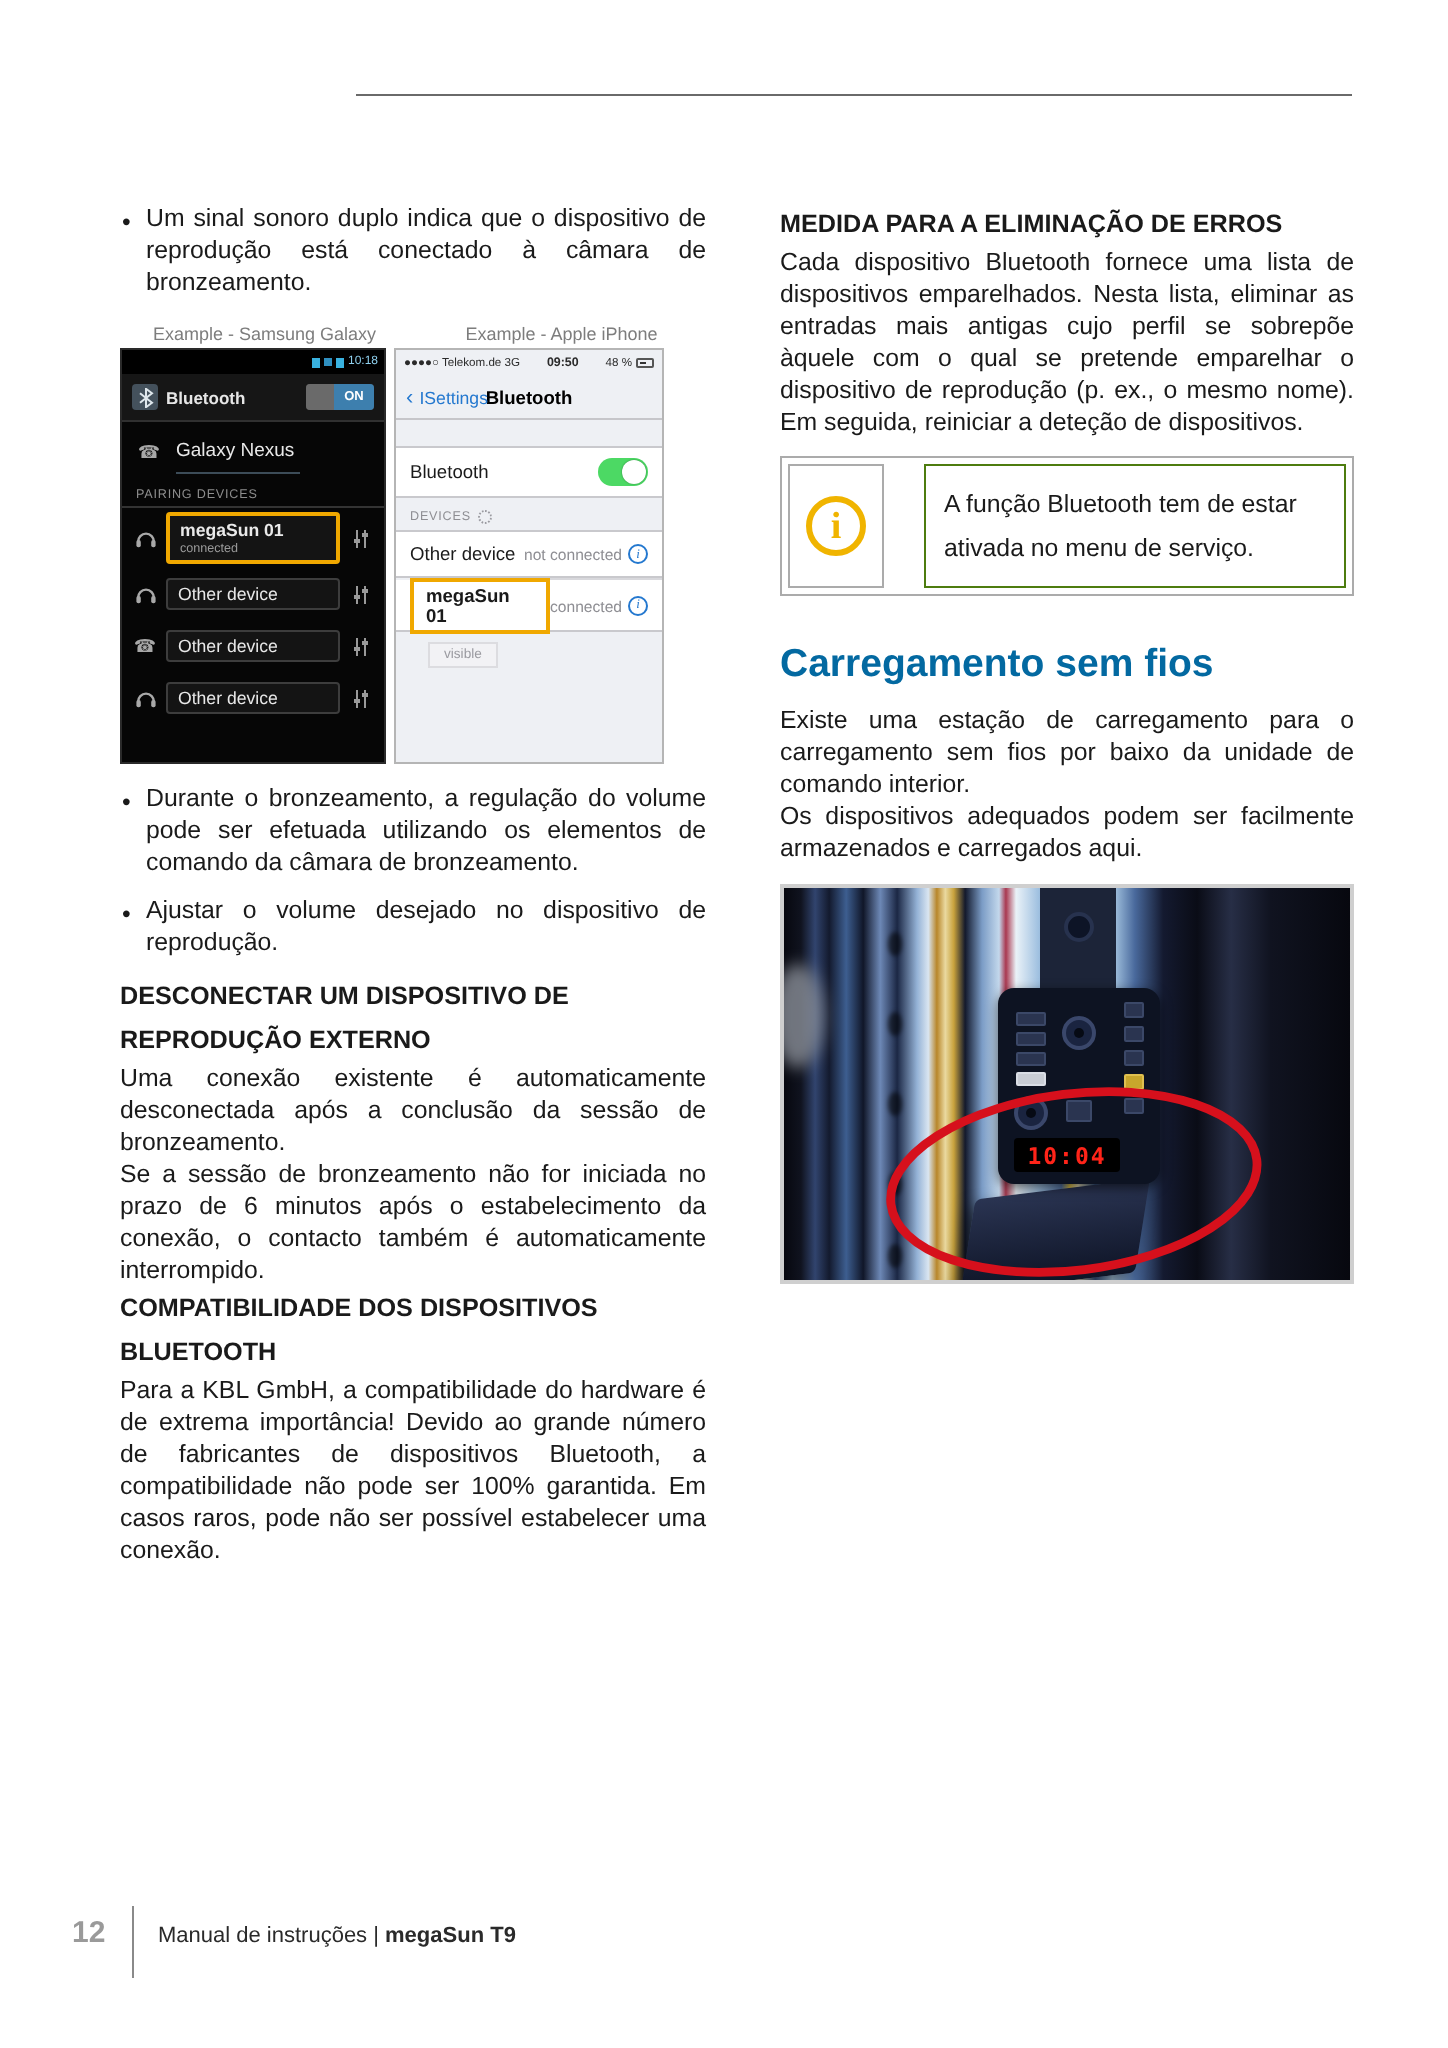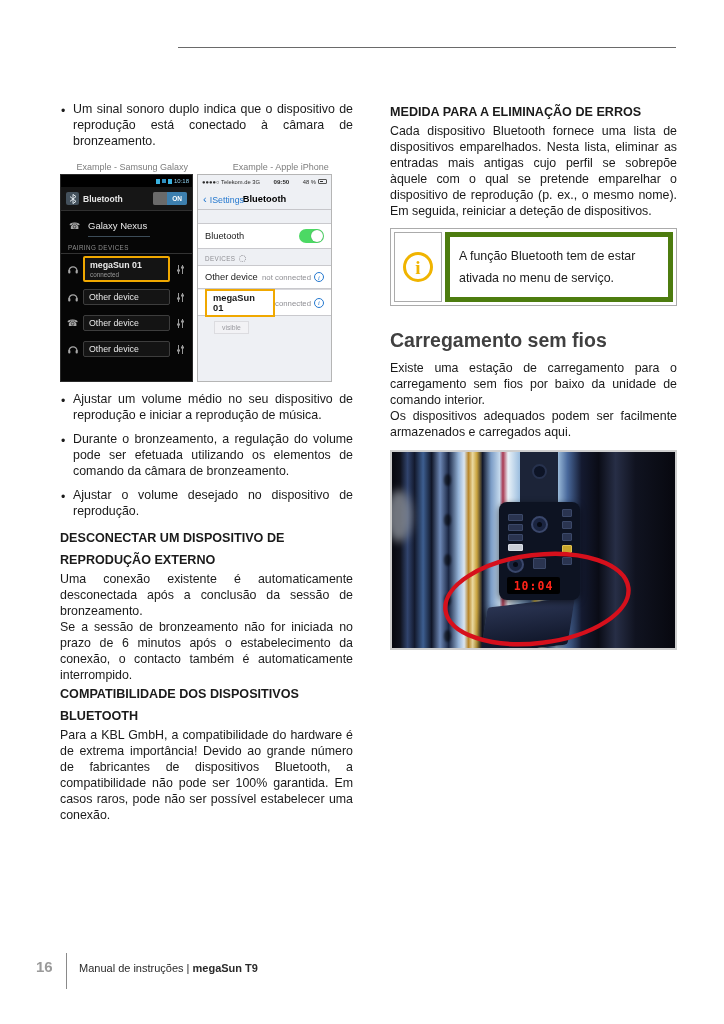--- a/index.html
+++ b/index.html
@@ -15,21 +15,21 @@
 
   
   .col-left  { position:absolute; left:60px;  top:101px; width:293px; }
   .col-right { position:absolute; left:390px; top:101px; width:287px; }
   .para, .bullet span.txt { font-size:12.4px; line-height:16px; text-align:justify; }
   .bullet { position:relative; padding-left:13px; margin-bottom:8px; }
   .bullet::before { content:"•"; position:absolute; left:1px; top:0; font-size:12.4px; line-height:21px; color:#1a1a1a; }
   .bullet span.txt { display:block; }
   .sec-title { font-size:12.6px; font-weight:bold; line-height:22px; }
   .col-right .sec-title { margin-top:0; }
-  .red-heading { color:#404040; font-size:19.5px; font-weight:bold; margin-top:23px; margin-bottom:8px; }
+  .red-heading { color:#0369a1; font-size:19.5px; font-weight:bold; margin-top:23px; margin-bottom:8px; }
 
   
   .captions { display:flex; gap:4px; margin-top:13px; }
   .captions div { flex:1; text-align:center; font-size:9px; color:#7d7d7d; }
   .phones { display:flex; gap:4px; margin-top:2px; margin-bottom:9px; }
 
   
   .samsung { width:133px; height:208px; background:#060606; border:1px solid #2a2a2a; font-family:"Liberation Sans",sans-serif; overflow:hidden; }
   .s-status { height:12px; background:#000; display:flex; justify-content:flex-end; align-items:center; gap:2px; padding:0 3px; }
   .s-status .chip { width:4px; height:5px; background:#39b2e0; display:inline-block; }
@@ -78,21 +78,21 @@
   .i-right { display:flex; align-items:flex-end; gap:3px; color:#8e8e93; font-size:7.8px; }
   .i-info { width:10px; height:10px; border:1px solid #2478cf; border-radius:50%; color:#2478cf; font-size:6.5px; display:flex; align-items:center; justify-content:center; font-style:italic; font-family:"Liberation Serif",serif; }
   .i-mname { border:2px solid #f0a800; background:#fff; padding:2px 6px; font-weight:bold; }
   .i-visible { display:inline-block; margin:4px 0 0 16px; padding:2px 7px; font-size:6.8px; color:#9a9aa0; background:#f2f2f5; border:1px solid #dcdce0; }
 
   
   .info-box { display:flex; gap:3px; border:1px solid #ababab; padding:3px; margin-top:9px; background:#fff; }
   .info-icon-cell { width:48px; border:1px solid #ababab; display:flex; align-items:center; justify-content:center; padding:8px 0; }
   .info-circle { width:30px; height:30px; border:3px solid #f0b400; border-radius:50%; display:flex; align-items:center; justify-content:center; }
   .info-circle span { color:#f0b400; font-family:"Liberation Serif",serif; font-weight:bold; font-size:19px; line-height:1; }
-  .info-text-cell { flex:1; border:5px solid #4d7c0f; padding:8px 9px; }
+  .info-text-cell { flex:1; border:1px solid #4d7c0f; padding:8px 9px;margin-left:17px; }
   .info-text-cell .para { line-height:22px; text-align:left; }
 
   
   .photo { position:relative; width:287px; height:200px; margin-top:10px; border:2px solid #cfcfcf;
     background:linear-gradient(90deg,
       #07080f 0%, #10131f 3%, #31446e 5.5%, #131a2e 8%, #3d5e90 11%, #101628 14%,
       #6d88b6 17%, #1b2744 20%, #94b2d6 23.5%, #d9e5f1 25.5%, #b8862a 27%, #ead9a0 28.5%, #c8a23c 30%,
       #13192c 32%, #7b9cc6 35%, #c3d8ec 38%, #a93850 39.2%, #eaf2f8 41%, #9fc0e0 45%,
       #5a7aaa 49%, #e8c84a 50.5%, #f0e9c2 52%, #3b5b8e 55%, #a9c9e4 58%, #49699c 62%,
       #141a30 67%, #0a0c16 73%, #272e46 79%, #101320 86%, #07080f 100%);
@@ -282,23 +282,20 @@
           <span class="i-right">
             <span>connected</span>
             <span class="i-info">i</span>
           </span>
         </div>
         <span class="i-visible">visible</span>
       </div>
     </div>
 
     <div class="bullet">
-      <span class="txt">Ajustar um volume médio no seu dispositivo de reprodução e iniciar a reprodução de música.</span>
-    </div>
-    <div class="bullet">
       <span class="txt">Durante o bronzeamento, a regulação do volume pode ser efetuada utilizando os elementos de comando da câmara de bronzeamento.</span>
     </div>
     <div class="bullet">
       <span class="txt">Ajustar o volume desejado no dispositivo de reprodução.</span>
     </div>
 
     <div class="sec-title">DESCONECTAR UM DISPOSITIVO DE REPRODUÇÃO EXTERNO</div>
     <div class="para">Uma conexão existente é automaticamente desconectada após a conclusão da sessão de bronzeamento.</div>
     <div class="para">Se a sessão de bronzeamento não for iniciada no prazo de 6 minutos após o estabelecimento da conexão, o contacto também é automaticamente interrompido.</div>
 
@@ -355,20 +352,20 @@
         </div>
       </div>
 
       <svg class="ph-ellipse" viewBox="0 0 287 200">
         <ellipse cx="147" cy="150" rx="94" ry="45" transform="rotate(-7 147 150)" fill="none" stroke="#d6101c" stroke-width="4.5"></ellipse>
       </svg>
     </div>
   </div>
 
   <div class="footer">
-    <span class="f-page">16</span>
+    <span class="f-page">12</span>
     <span class="f-bar"></span>
     <span class="f-text">
       <span>Manual de instruções | </span><b>megaSun T9</b>
     </span>
   </div>
 
 </div>
 
 </body></html>

